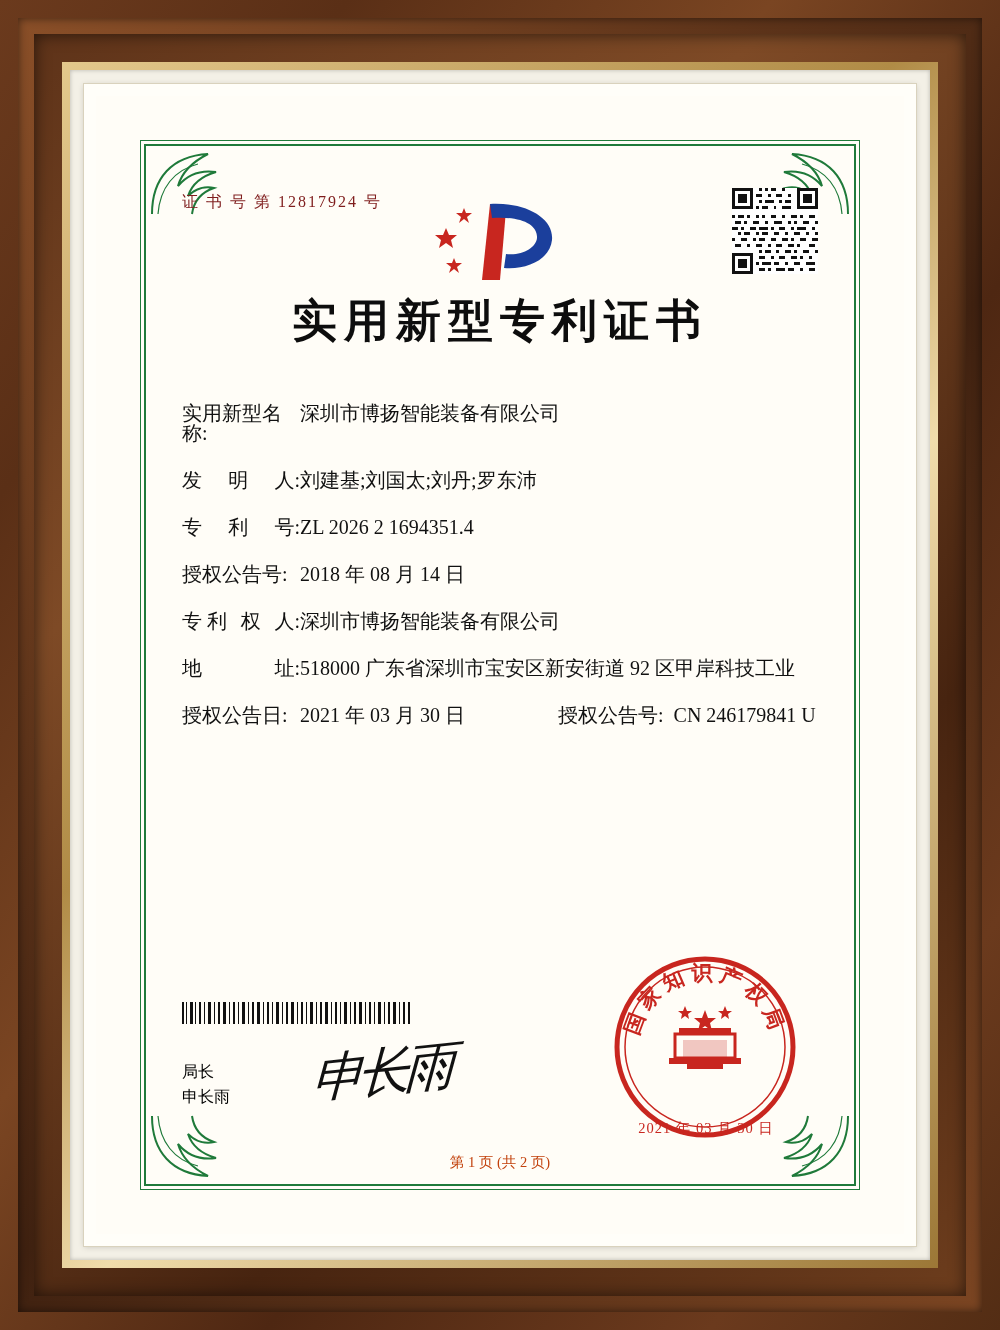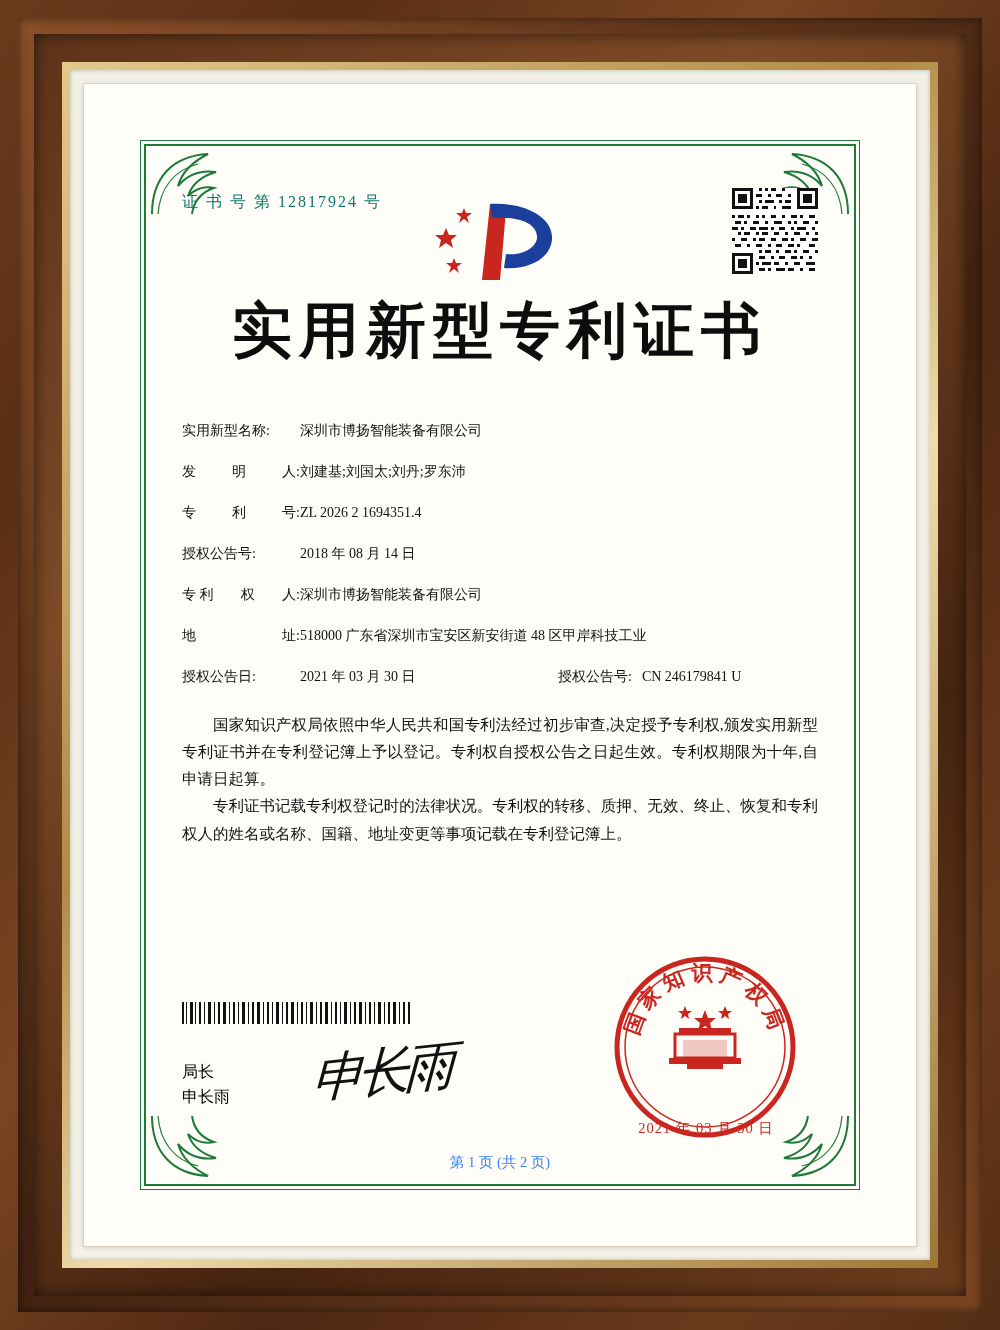--- a/index.html
+++ b/index.html
@@ -55,42 +55,42 @@
   .corner svg{width:100%;height:100%;display:block;}
   .corner.tl{left:52px;top:52px;}
   .corner.tr{right:52px;top:52px;transform:scaleX(-1);}
   .corner.bl{left:52px;bottom:52px;transform:scaleY(-1);}
   .corner.br{right:52px;bottom:52px;transform:scale(-1,-1);}
 
   .content{
     position:absolute;left:86px;top:96px;right:86px;bottom:60px;
   }
   .cert-no{
-    font-size:16px;letter-spacing:2px;color:#0f766e;
+    font-size:16px;letter-spacing:2px;color:#7f1d1d;
   }
   .logo-wrap{
     position:absolute;left:50%;top:-8px;transform:translateX(-50%);
     width:140px;height:110px;
   }
   .qr{
     position:absolute;right:0;top:-4px;width:86px;height:86px;
   }
   .qr svg{display:block;}
   h1.title{
     text-align:center;
-    font-size:60px;
+    font-size:45px;
     font-weight:bold;
     letter-spacing:7px;
     margin:78px 0 0 0;
     color:#0d0d0d;
     font-family:"DejaVu Serif","Liberation Serif",serif;
   }
   .fields{
     margin-top:52px;
-    font-size:14px;
+    font-size:20px;
     color:#111;
     line-height:1;
   }
   .row{
     display:flex;
     margin-bottom:27px;
     align-items:flex-start;
   }
   .lbl{
     width:118px;flex:0 0 118px;
@@ -128,21 +128,21 @@
   }
   .seal{
     position:absolute;right:18px;bottom:32px;width:190px;height:190px;
   }
   .seal svg{display:block;}
   .seal-date{
     position:absolute;right:22px;bottom:36px;width:180px;text-align:center;
     font-size:14.5px;color:#c8261f;letter-spacing:1px;
   }
   .footer{
-    position:absolute;left:0;right:0;bottom:2px;text-align:center;font-size:14.5px;color:#3b82f6;
+    position:absolute;left:0;right:0;bottom:2px;text-align:center;font-size:14.5px;color:#c2410c;
   }
 </style>
 </head>
 <body>
 
 <div class="frame-outer">
   <div class="frame-bevel-dark"></div>
   <div class="frame-inner-wood"></div>
   <div class="frame-gold"></div>
   <div class="mat"></div>
@@ -271,39 +271,35 @@
           </div>
           <div class="val">深圳市博扬智能装备有限公司</div>
         </div>
 
         <div class="row">
           <div class="lbl">
             <span>地</span>
             <span>址:</span>
           </div>
           <div class="val">
-            <span>518000 广东省深圳市宝安区新安街道 48 区甲岸科技工业</span>
+            <span>518000 广东省深圳市宝安区新安街道 92 区甲岸科技工业</span>
           </div>
         </div>
 
         <div class="row two">
           <div class="lbl tight">授权公告日:</div>
           <div class="val" style="flex:0 0 200px;">2021 年 03 月 30 日</div>
           <div class="right">
             <div class="lbl2">授权公告号:</div>
             <div>CN 246179841 U</div>
           </div>
         </div>
 
       </div>
 
-      <div class="para">
-        <p>国家知识产权局依照中华人民共和国专利法经过初步审查,决定授予专利权,颁发实用新型专利证书并在专利登记簿上予以登记。专利权自授权公告之日起生效。专利权期限为十年,自申请日起算。</p>
-        <p>专利证书记载专利权登记时的法律状况。专利权的转移、质押、无效、终止、恢复和专利权人的姓名或名称、国籍、地址变更等事项记载在专利登记簿上。</p>
-      </div>
 
       <div class="barcode">
         <svg viewBox="0 0 230 22" width="230" height="22" shape-rendering="crispEdges">
           <rect width="230" height="22" fill="#fffdf7"></rect>
           <g fill="#111">
             <rect x="0" y="0" width="2" height="22"></rect>
               <rect x="4" y="0" width="1" height="22"></rect>
             <rect x="8" y="0" width="3" height="22"></rect>
               <rect x="13" y="0" width="1" height="22"></rect>
             <rect x="17" y="0" width="2" height="22"></rect>

